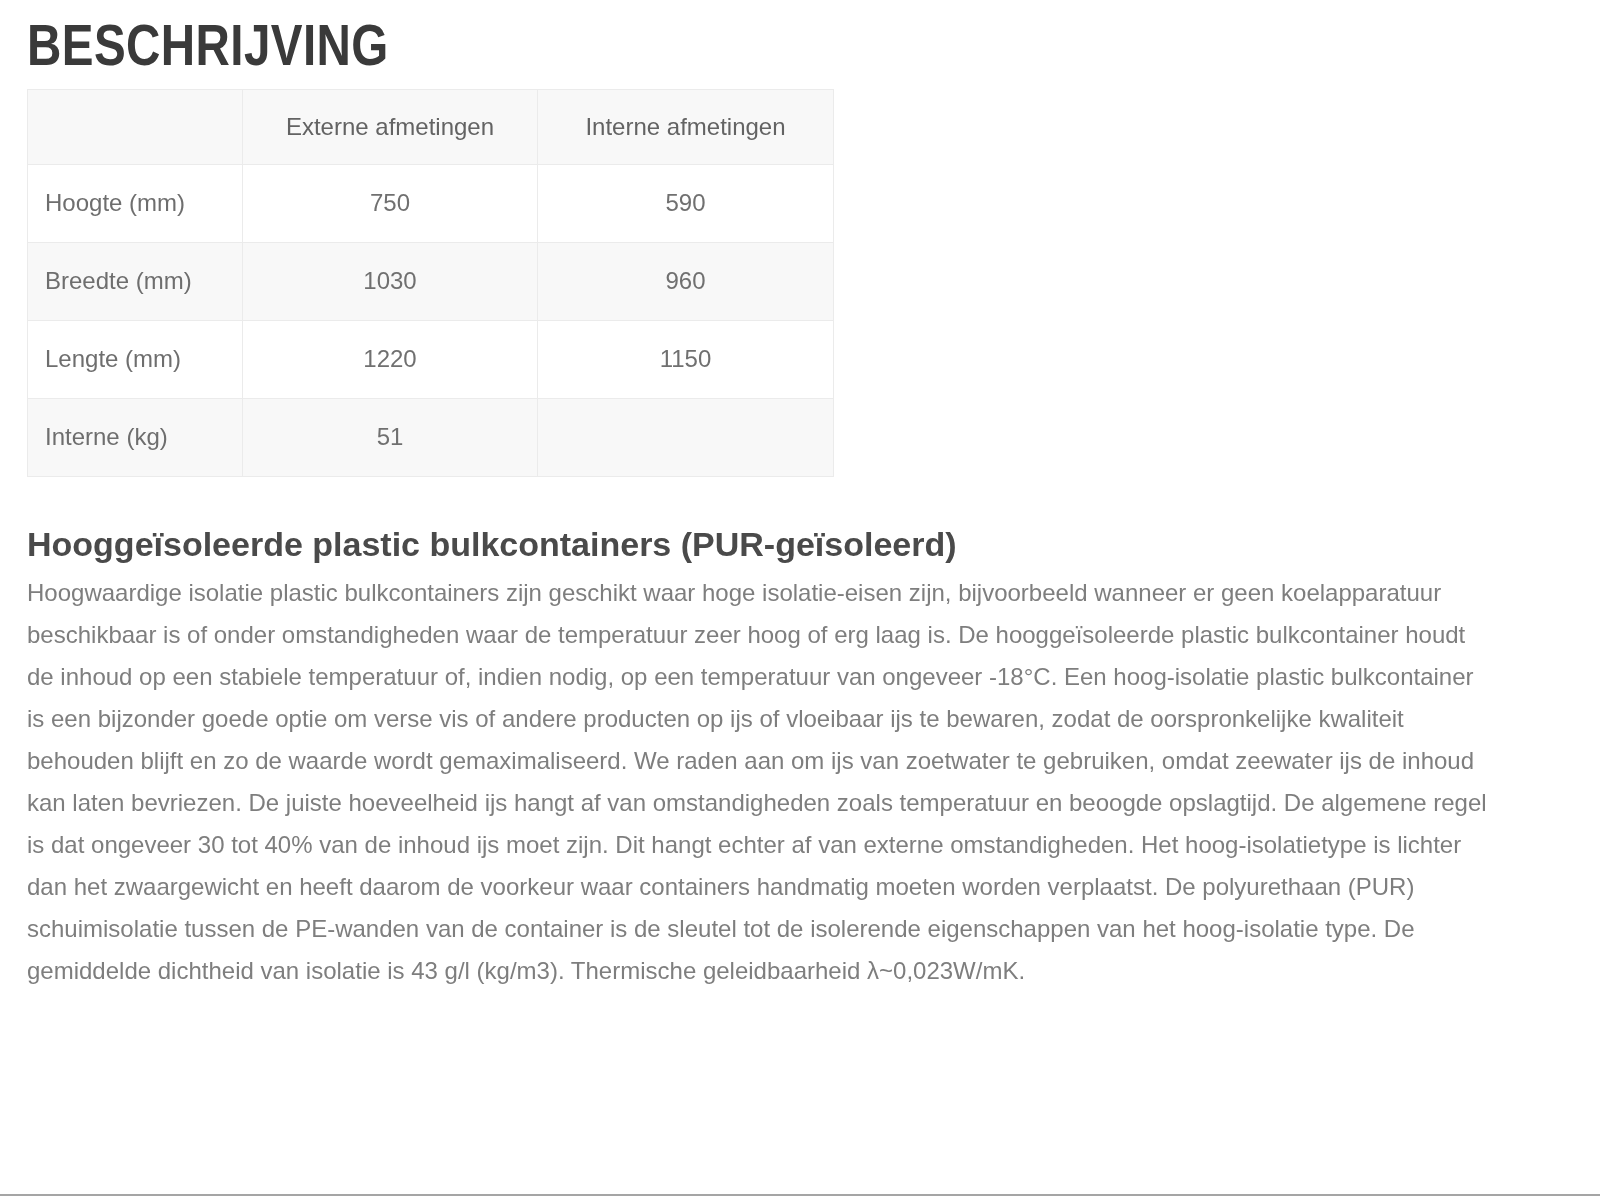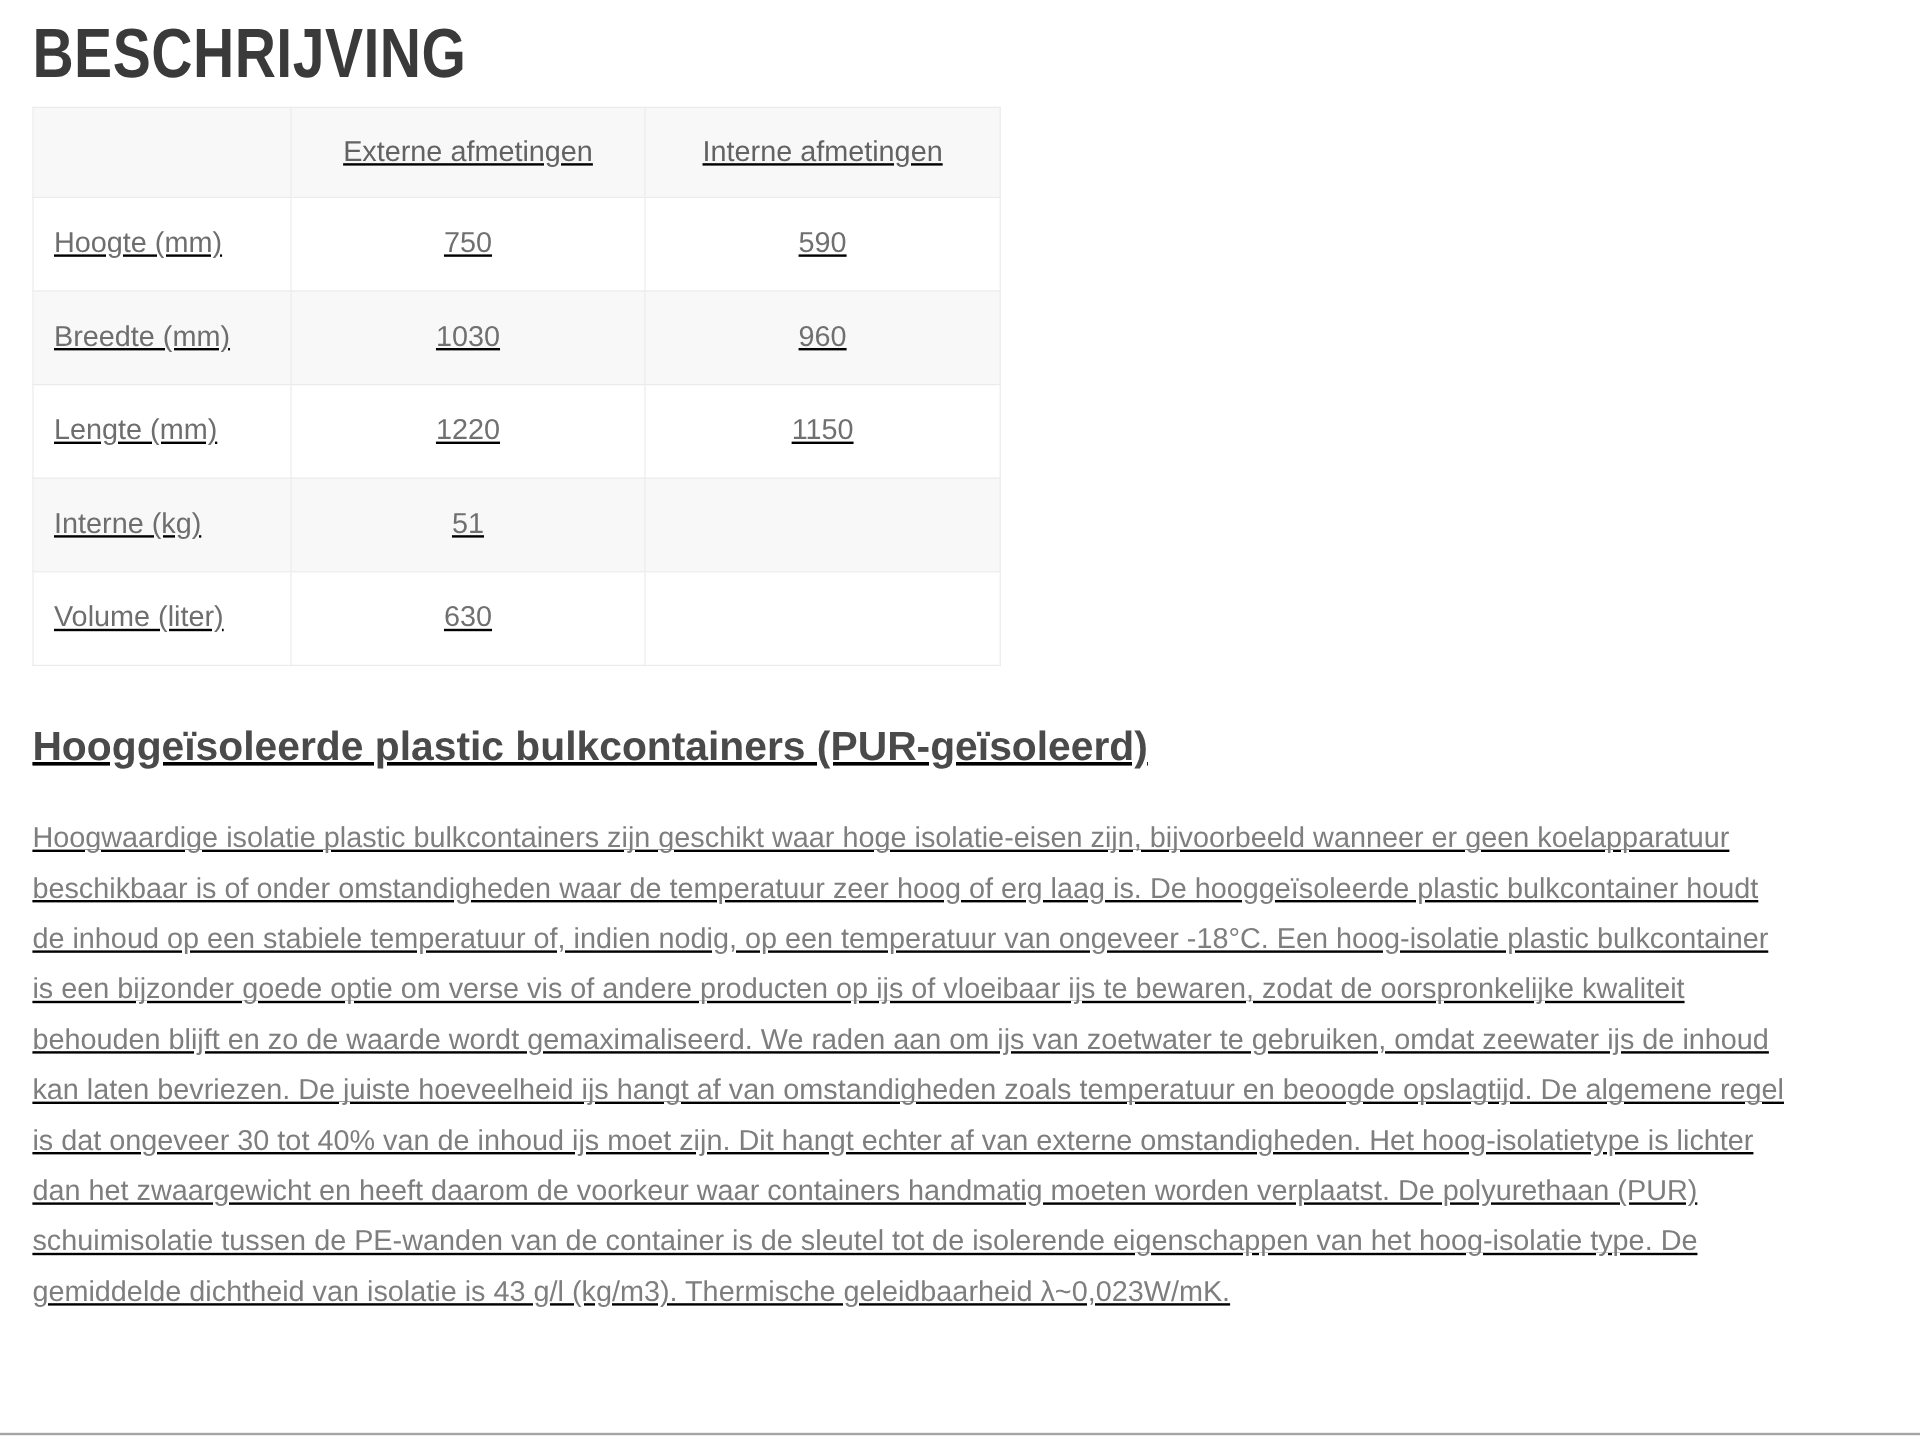--- a/index.html
+++ b/index.html
@@ -6,21 +6,20 @@
   html, body { background: #ffffff; }
   body {
     width: 1600px;
     height: 1200px;
     position: relative;
     overflow: hidden;
     font-family: "Liberation Sans", sans-serif;
   }
   .content {
     padding: 12px 76px 0 27px;
-    text-decoration: underline;
   }
   .page-heading {
     display: inline-block;
     font-size: 58px;
     font-weight: 800;
     line-height: 1.15;
     letter-spacing: 0.5px;
     color: var(--heading-text, #3a3a3a);
     transform: scaleX(0.82);
     transform-origin: left center;
@@ -59,21 +58,21 @@
     background: var(--table-alt-row-bg, #f8f8f8);
   }
   .subheading {
     margin-top: 47px;
     font-size: 34px;
     font-weight: 600;
     line-height: 1.2;
     color: var(--subheading-text, #4a4a4a);
   }
   .description-text {
-    margin-top: 36px;
+    margin-top: 8px;
     max-width: 1466px;
     font-size: 24px;
     line-height: 42px;
     color: var(--body-text, #7e7e7e);
   }
   .bottom-divider {
     position: absolute;
     left: 0;
     top: 1194px;
     width: 100%;
@@ -115,25 +114,20 @@
       <tr>
         <td class="row-label">Lengte (mm)</td>
         <td>1220</td>
         <td>1150</td>
       </tr>
       <tr>
         <td class="row-label">Interne (kg)</td>
         <td>51</td>
         <td></td>
       </tr>
-      <tr>
-        <td class="row-label">Volume (liter)</td>
-        <td>630</td>
-        <td></td>
-      </tr>
     </tbody>
   </table>
 
   <h2 class="subheading">Hooggeïsoleerde plastic bulkcontainers (PUR-geïsoleerd)</h2>
 
   <p class="description-text">Hoogwaardige isolatie plastic bulkcontainers zijn geschikt waar hoge isolatie-eisen zijn, bijvoorbeeld wanneer er geen koelapparatuur beschikbaar is of onder omstandigheden waar de temperatuur zeer hoog of erg laag is. De hooggeïsoleerde plastic bulkcontainer houdt de inhoud op een stabiele temperatuur of, indien nodig, op een temperatuur van ongeveer -18°C. Een hoog-isolatie plastic bulkcontainer is een bijzonder goede optie om verse vis of andere producten op ijs of vloeibaar ijs te bewaren, zodat de oorspronkelijke kwaliteit behouden blijft en zo de waarde wordt gemaximaliseerd. We raden aan om ijs van zoetwater te gebruiken, omdat zeewater ijs de inhoud kan laten bevriezen. De juiste hoeveelheid ijs hangt af van omstandigheden zoals temperatuur en beoogde opslagtijd. De algemene regel is dat ongeveer 30 tot 40% van de inhoud ijs moet zijn. Dit hangt echter af van externe omstandigheden. Het hoog-isolatietype is lichter dan het zwaargewicht en heeft daarom de voorkeur waar containers handmatig moeten worden verplaatst. De polyurethaan (PUR) schuimisolatie tussen de PE-wanden van de container is de sleutel tot de isolerende eigenschappen van het hoog-isolatie type. De gemiddelde dichtheid van isolatie is 43 g/l (kg/m3). Thermische geleidbaarheid λ~0,023W/mK.</p>
 
 </div>
 
 <div class="bottom-divider"></div>

